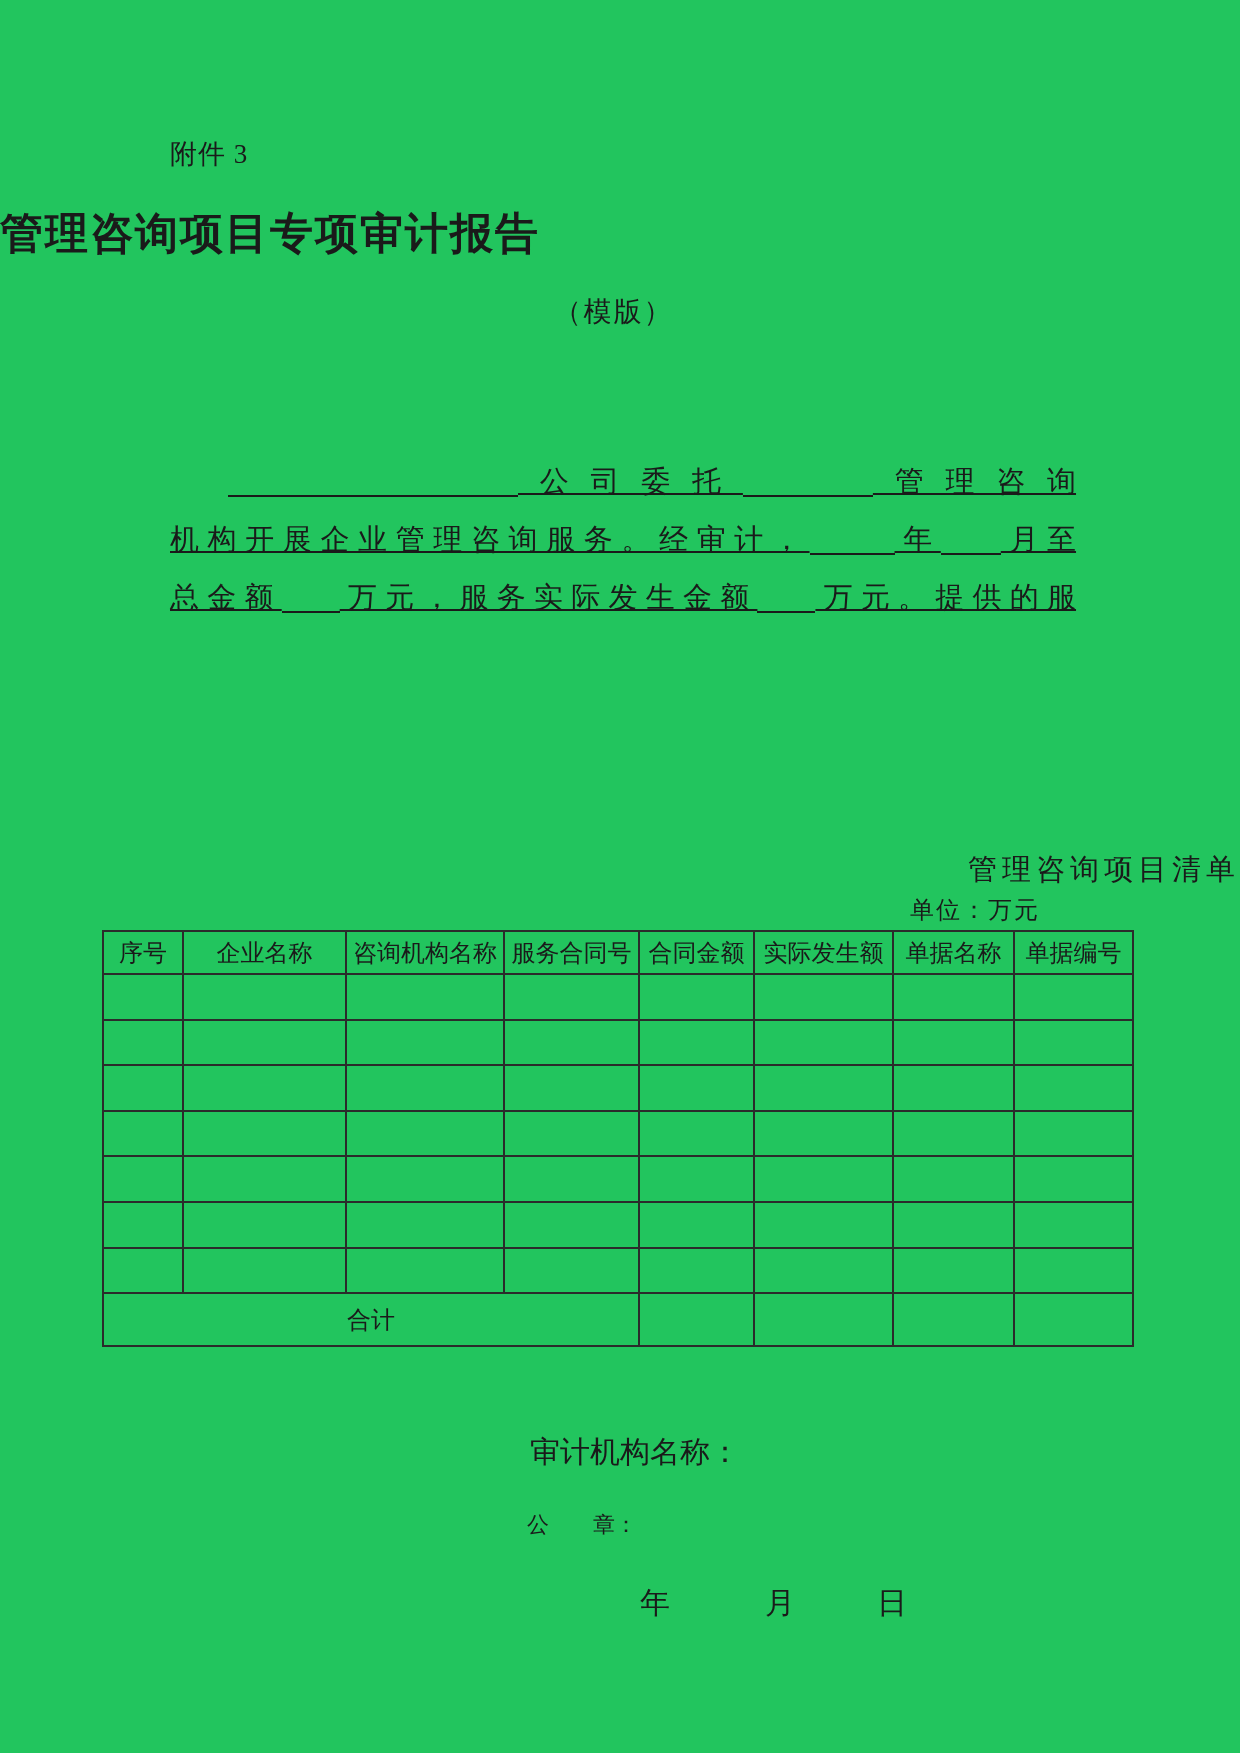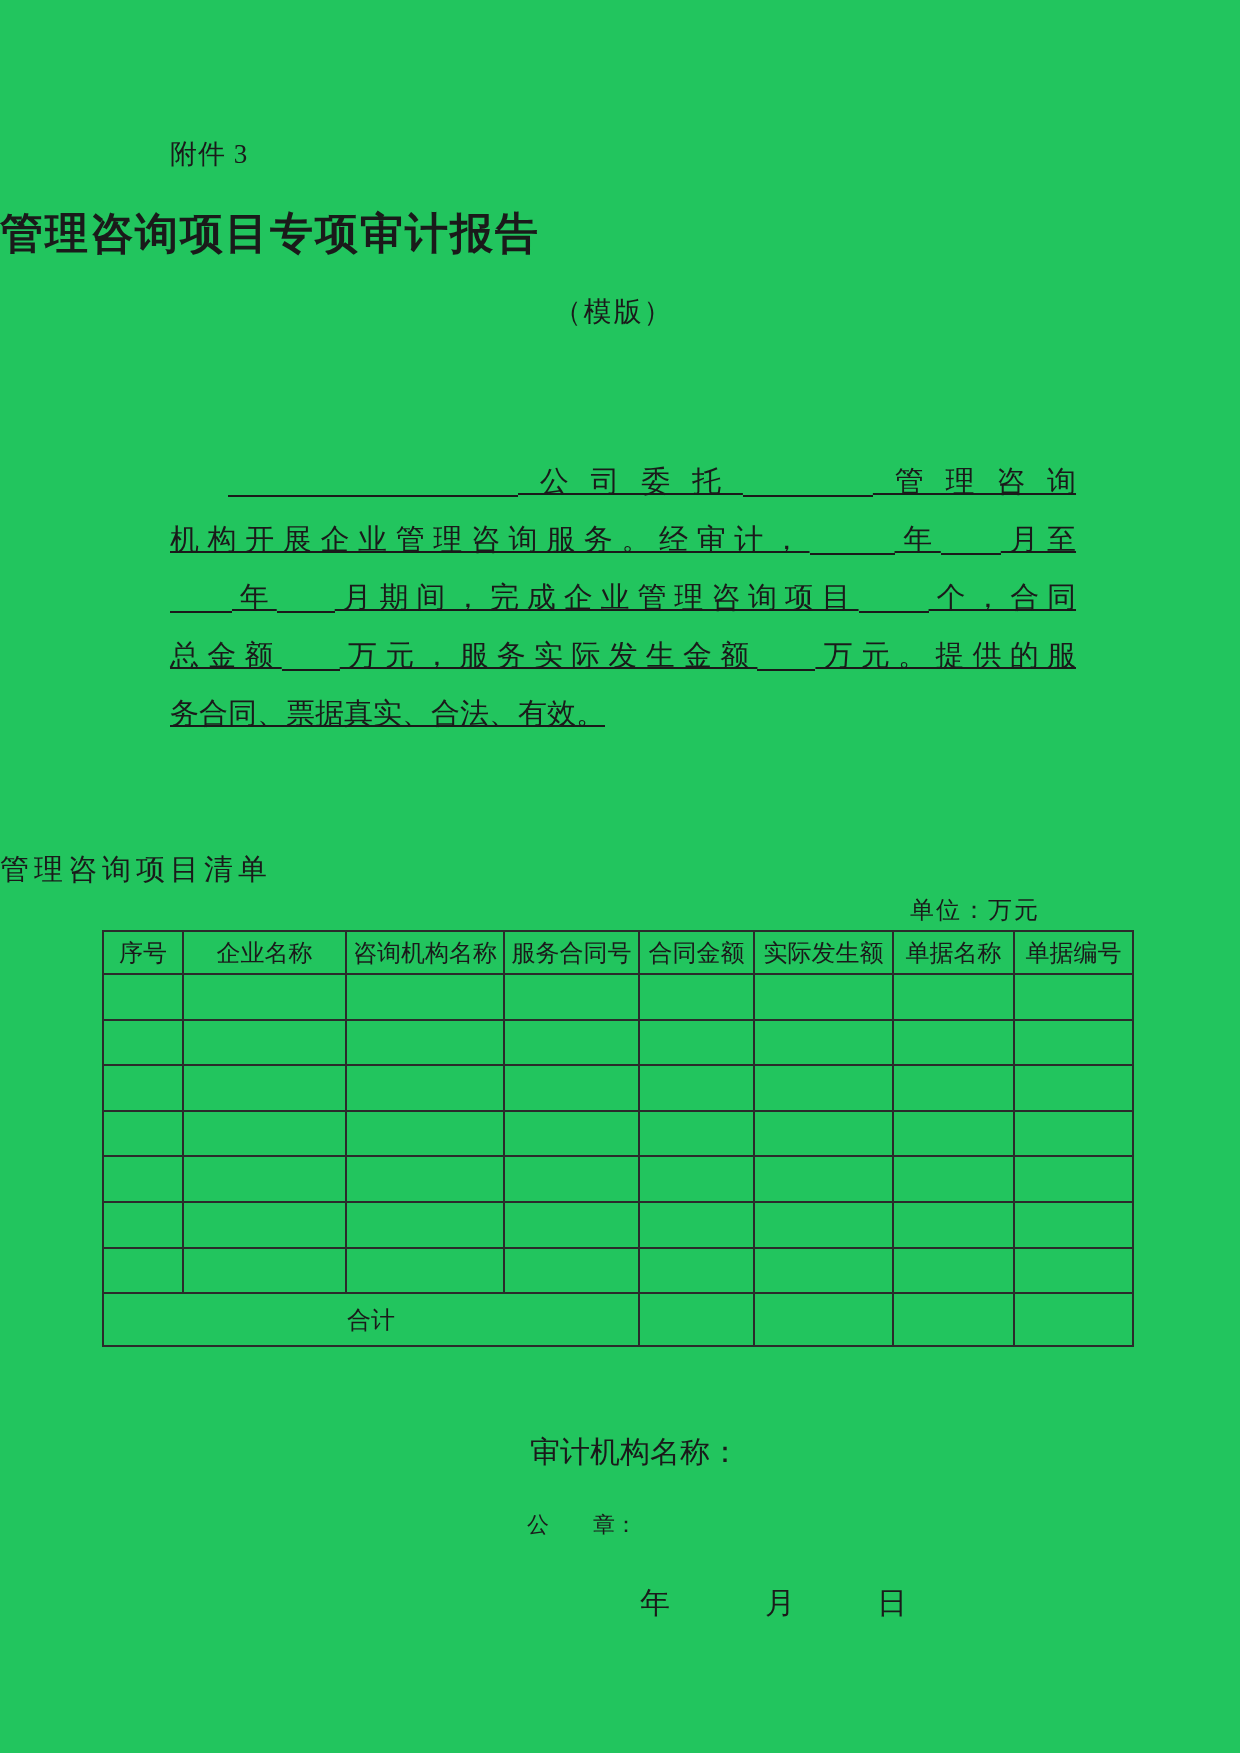--- a/index.html
+++ b/index.html
@@ -47,21 +47,21 @@
   .blank{
     display:inline-block;
     height:3px;
     border-bottom:2.5px solid #1a1a1a;
     position:relative;
     top:6px;
   }
   .indent{display:inline-block;height:1px;}
   .list-title{
     left:0;top:850px;width:1240px;
-    text-align:left;
+    text-align:right;
     font-size:29px;
     letter-spacing:5px;
   }
   .unit-note{
     left:910px;top:894px;
     font-size:24px;
     letter-spacing:2px;
   }
   table.grid{
     position:absolute;
@@ -104,23 +104,21 @@
 
   <div class="abs attachment">附件 3</div>
 
   <div class="abs doc-title">管理咨询项目专项审计报告</div>
 
   <div class="abs doc-subtitle">（模版）</div>
 
   <div class="abs intro">
       <div class="para-line just"><span class="indent" style="width: 58px;"></span><span class="blank" style="width: 290px;"></span><span>公司委托</span><span class="blank" style="width: 130px;"></span><span>管理咨询</span></div>
       <div class="para-line just"><span>机构开展企业管理咨询服务。经审计，</span><span class="blank" style="width: 85px;"></span><span>年</span><span class="blank" style="width: 60px;"></span><span>月至</span></div>
-      <div class="para-line just"><span class="blank" style="width: 62px;"></span><span>年</span><span class="blank" style="width: 58px;"></span><span>月期间，完成企业管理咨询项目</span><span class="blank" style="width: 70px;"></span><span>个，合同</span></div>
       <div class="para-line just"><span>总金额</span><span class="blank" style="width: 58px;"></span><span>万元，服务实际发生金额</span><span class="blank" style="width: 58px;"></span><span>万元。提供的服</span></div>
-      <div class="para-line"><span>务合同、票据真实、合法、有效。</span></div>
     </div>
 
   <div class="abs list-title">管理咨询项目清单</div>
 
   <div class="abs unit-note">单位：万元</div>
 
   <table class="grid">
     <colgroup>
         <col style="width: 80px;">
         <col style="width: 163px;">

